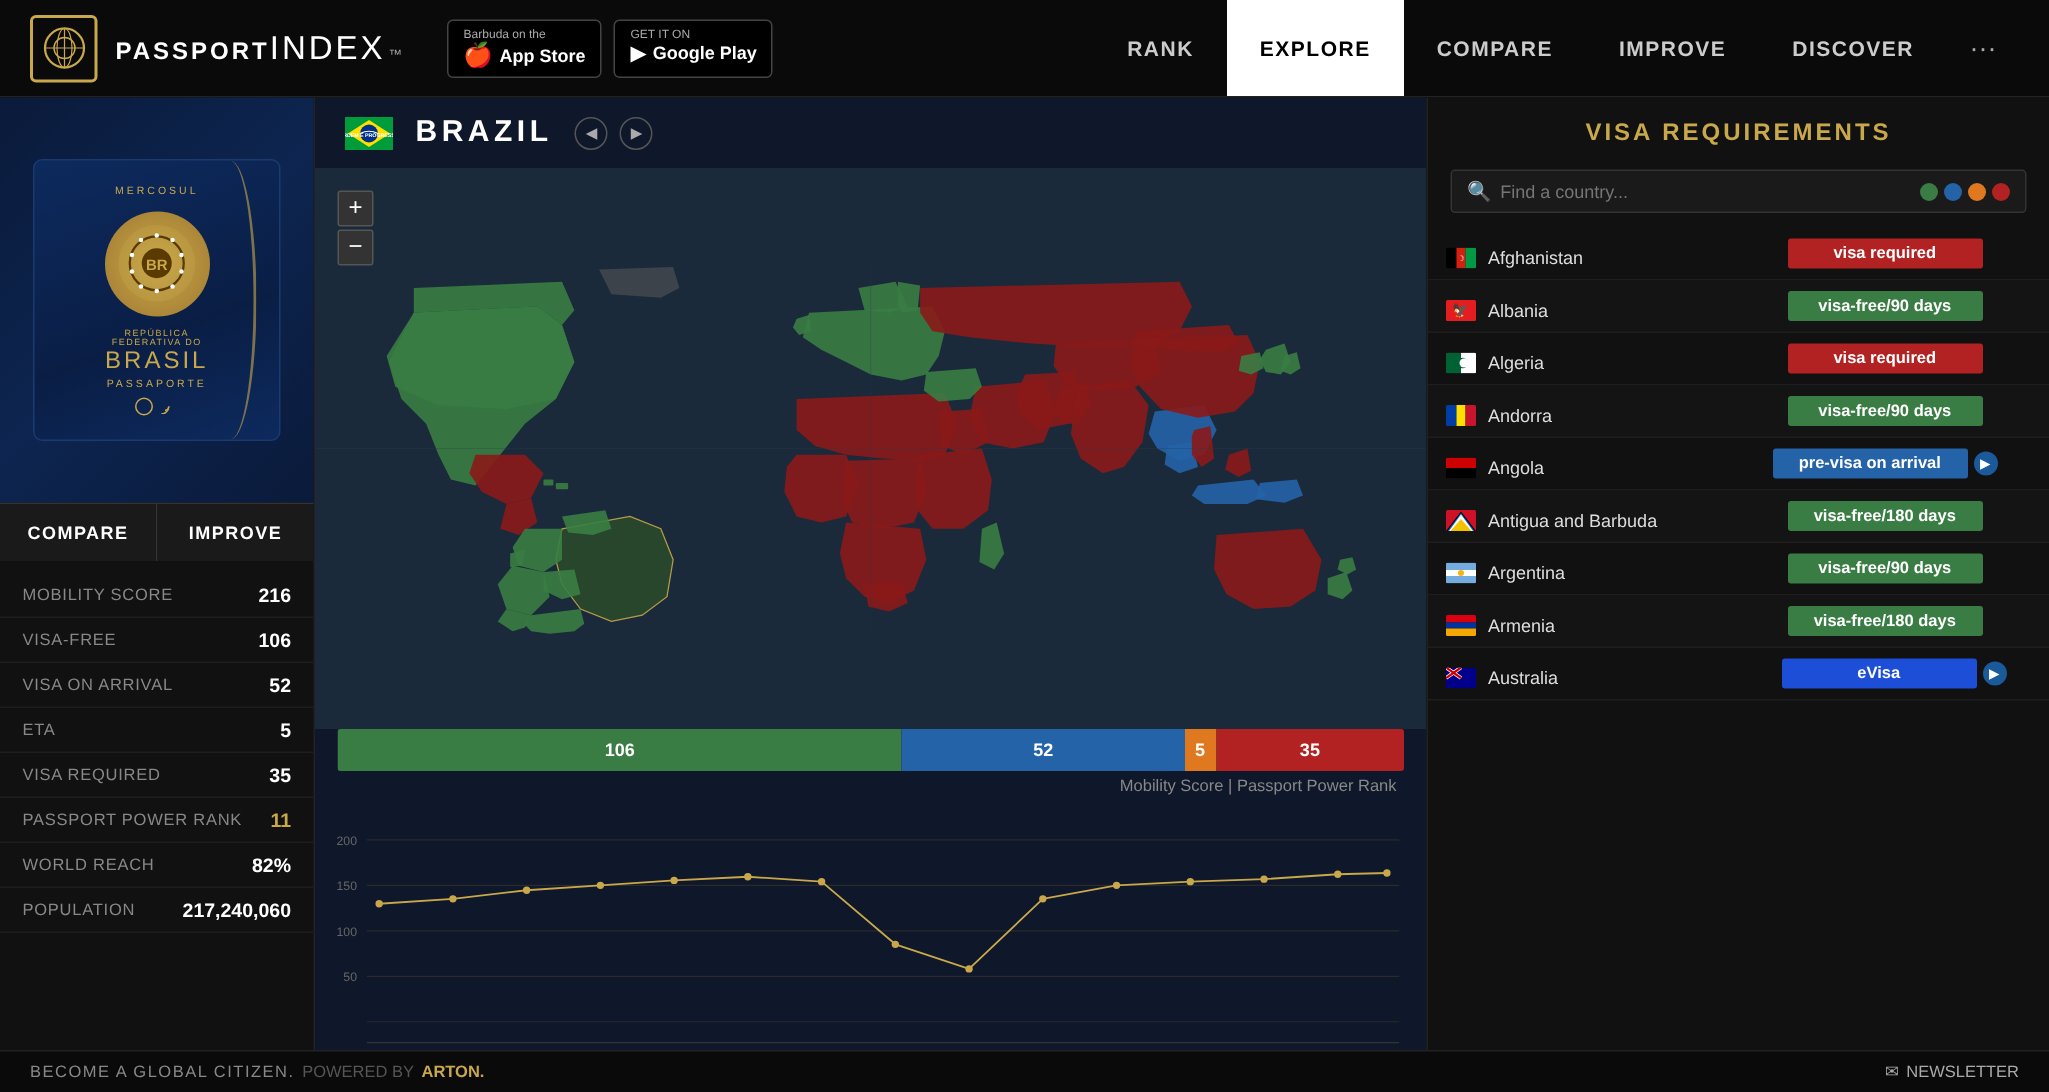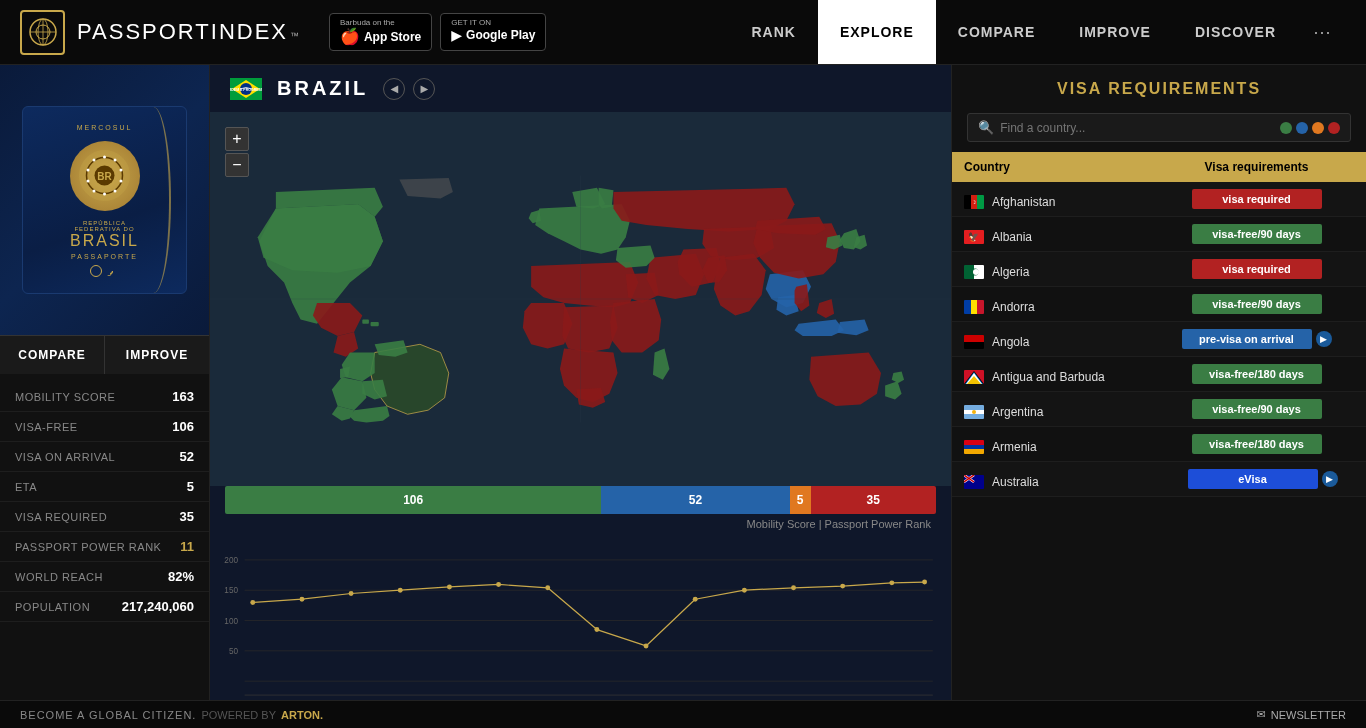--- a/index.html
+++ b/index.html
@@ -109,21 +109,21 @@
   <div class="logo-icon">
     <svg viewBox="0 0 30 30" xmlns="http://www.w3.org/2000/svg">
       <circle cx="15" cy="15" r="13" fill="none" stroke="#c8a84b" stroke-width="1.5"></circle>
       <circle cx="15" cy="15" r="7" fill="none" stroke="#c8a84b" stroke-width="1"></circle>
       <line x1="2" y1="15" x2="28" y2="15" stroke="#c8a84b" stroke-width="0.8"></line>
       <line x1="15" y1="2" x2="15" y2="28" stroke="#c8a84b" stroke-width="0.8"></line>
       <ellipse cx="15" cy="15" rx="5" ry="13" fill="none" stroke="#c8a84b" stroke-width="0.8"></ellipse>
     </svg>
   </div>
   <div style="display:flex;align-items:baseline;gap:0">
-    <span style="font-size:22px;font-weight:400;letter-spacing:2px;color:#fff">PASSPORT</span>
+    <span style="font-size:16px;font-weight:700;letter-spacing:2px;color:#fff">PASSPORT</span>
     <span style="font-size:22px;font-weight:300;letter-spacing:2px;color:#fff"> INDEX</span>
     <sup style="font-size:9px;color:#aaa;margin-left:2px">™</sup>
   </div>
   <div class="app-badges">
     <div class="app-badge">
       <span class="badge-small">Barbuda on the</span>
       <div style="display:flex;align-items:center;gap:4px">
         <span style="font-size:16px">🍎</span>
         <span class="badge-large">App Store</span>
       </div>
@@ -186,21 +186,21 @@
     </div>
 
     <div class="sidebar-buttons">
       <button class="sidebar-btn">COMPARE</button>
       <button class="sidebar-btn">IMPROVE</button>
     </div>
 
     <div class="sidebar-stats">
       <div class="stat-row">
         <span class="stat-label">MOBILITY SCORE</span>
-        <span class="stat-value">163</span>
+        <span class="stat-value">216</span>
       </div>
       <div class="stat-row">
         <span class="stat-label">VISA-FREE</span>
         <span class="stat-value">106</span>
       </div>
       <div class="stat-row">
         <span class="stat-label">VISA ON ARRIVAL</span>
         <span class="stat-value">52</span>
       </div>
       <div class="stat-row">
@@ -406,24 +406,20 @@
       <input class="search-input" type="text" placeholder="Find a country..." style="">
       <div class="search-dots">
         <div class="dot dot-green"></div>
         <div class="dot dot-blue"></div>
         <div class="dot dot-orange"></div>
         <div class="dot dot-red"></div>
       </div>
     </div>
 
     <div class="visa-table">
-      <div class="table-header">
-        <span class="th th-country">Country</span>
-        <span class="th th-visa">Visa requirements</span>
-      </div>
 
       <div class="table-row-item">
         <div class="country-cell">
           <div class="country-flag">
             <svg width="20" height="14" viewBox="0 0 20 14">
                 <rect width="7" height="14" fill="#000"></rect>
                 <rect x="7" width="6" height="14" fill="#D32011"></rect>
                 <rect x="13" width="7" height="14" fill="#009A44"></rect>
                 <text x="10" y="9" text-anchor="middle" fill="#fff" font-size="5">☽</text>
               </svg>

